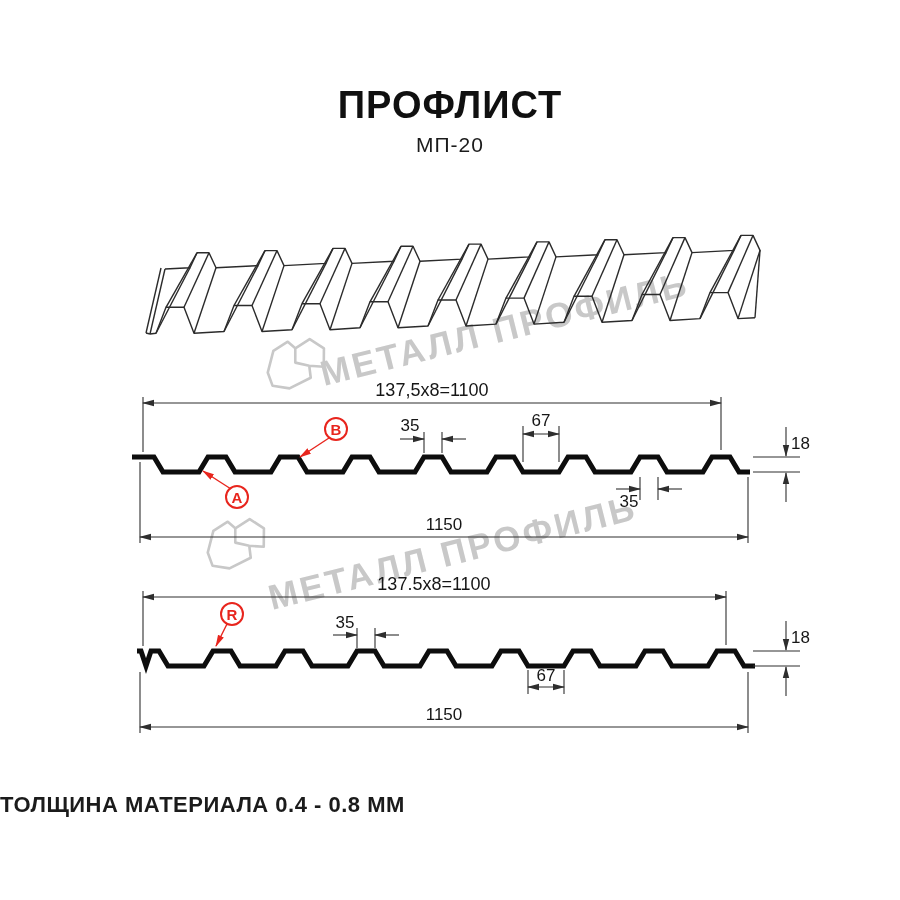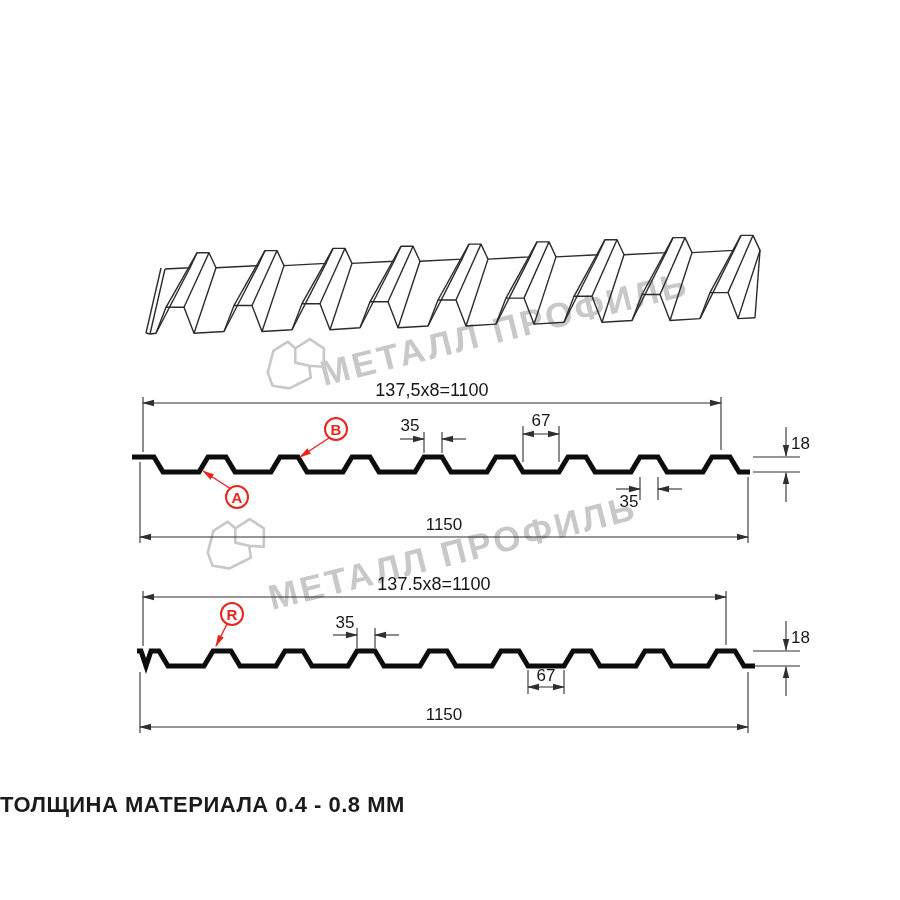--- a/index.html
+++ b/index.html
@@ -21,20 +21,22 @@
   .redletter{font-family:"Liberation Sans",sans-serif;font-size:15px;font-weight:700;fill:#e8251d;}
   .wmtext{font-family:"Liberation Sans",sans-serif;font-size:35px;font-weight:700;
           letter-spacing:3px;fill:#c8c8c8;}
   .wmlogo{stroke:#c8c8c8;stroke-width:2.6;fill:none;stroke-linejoin:round;}
 </style>
 </head>
 <body>
 
 <div class="stage">
 
+  <div class="title">ПРОФЛИСТ</div>
+  <div class="subtitle">МП-20</div>
 
   <svg width="900" height="900" viewBox="0 0 900 900">
     <defs>
       <marker id="ah" markerWidth="12" markerHeight="8" refX="11" refY="4" orient="auto" markerUnits="userSpaceOnUse">
         <path d="M0,0.8 L12,4 L0,7.2 Z" fill="#2e2e2e"></path>
       </marker>
       <marker id="ahs" markerWidth="12" markerHeight="8" refX="11" refY="4" orient="auto-start-reverse" markerUnits="userSpaceOnUse">
         <path d="M0,0.8 L12,4 L0,7.2 Z" fill="#2e2e2e"></path>
       </marker>
       <marker id="ahr" markerWidth="12" markerHeight="8" refX="11" refY="4" orient="auto" markerUnits="userSpaceOnUse">

